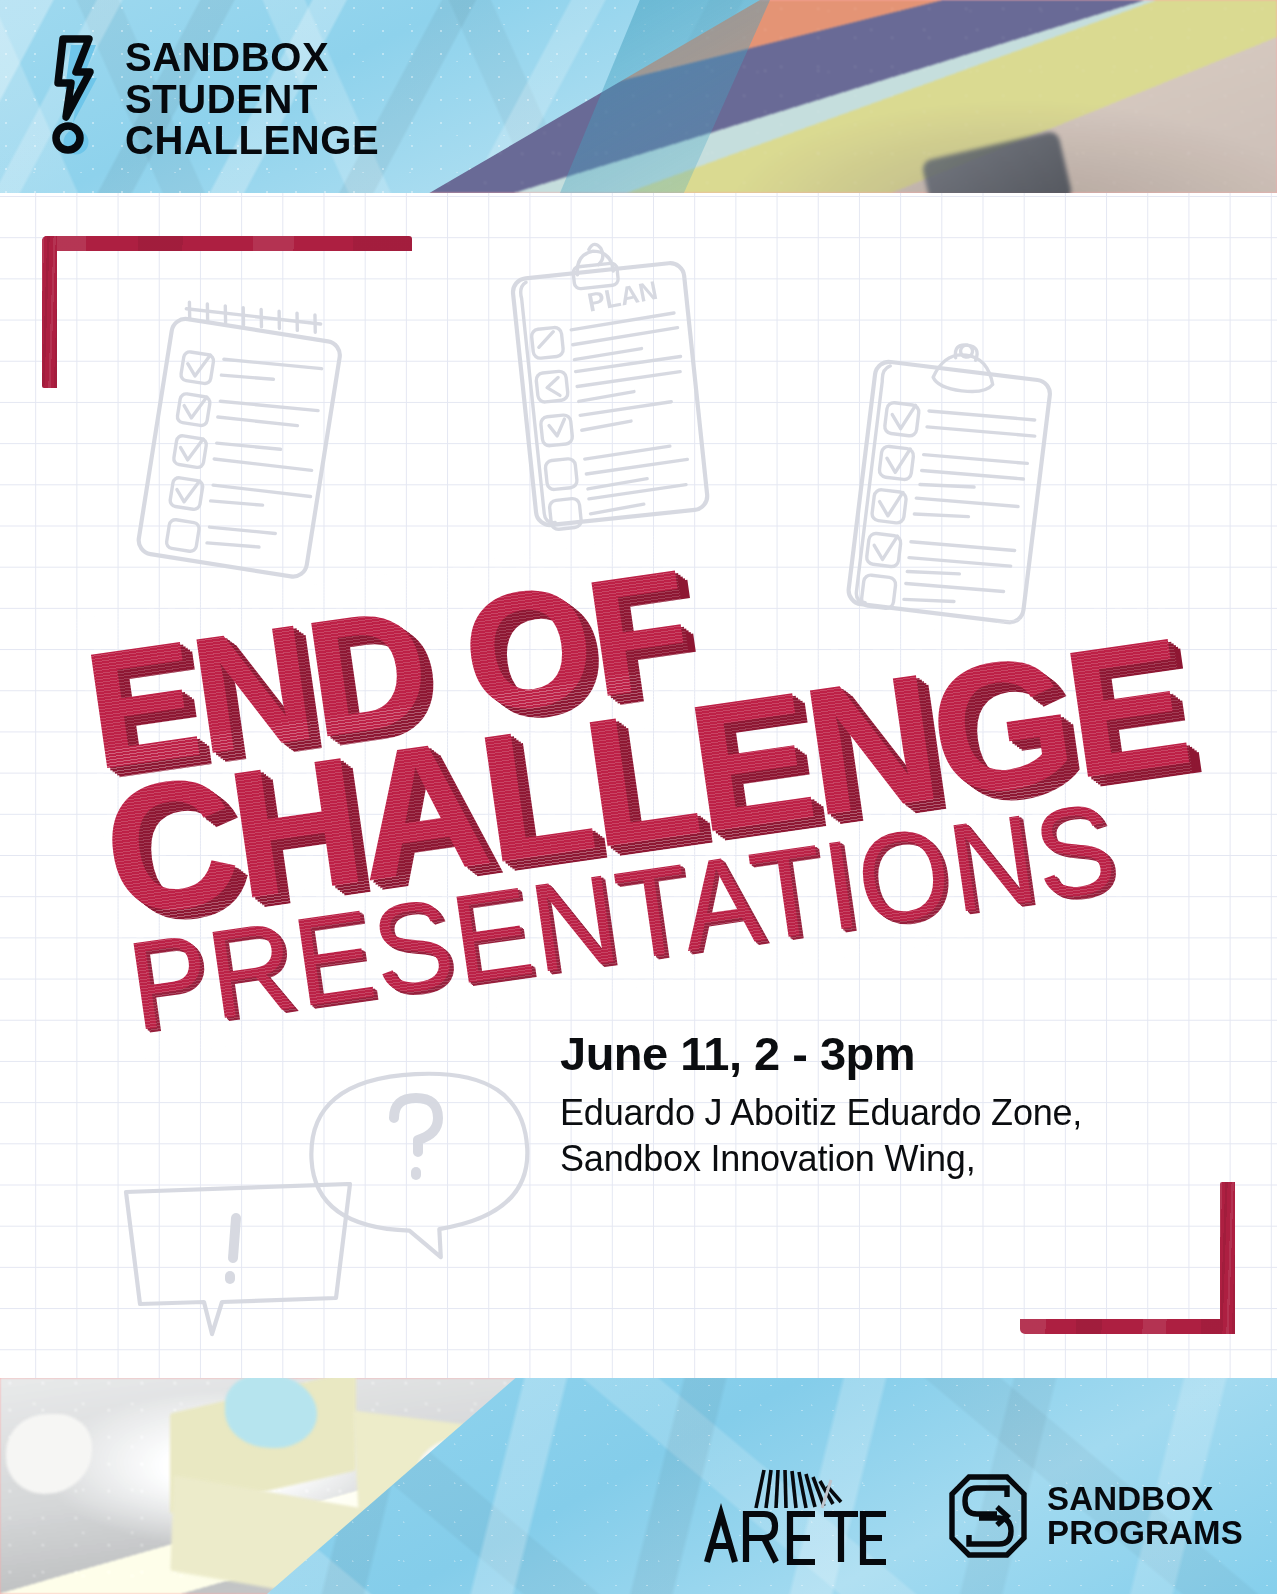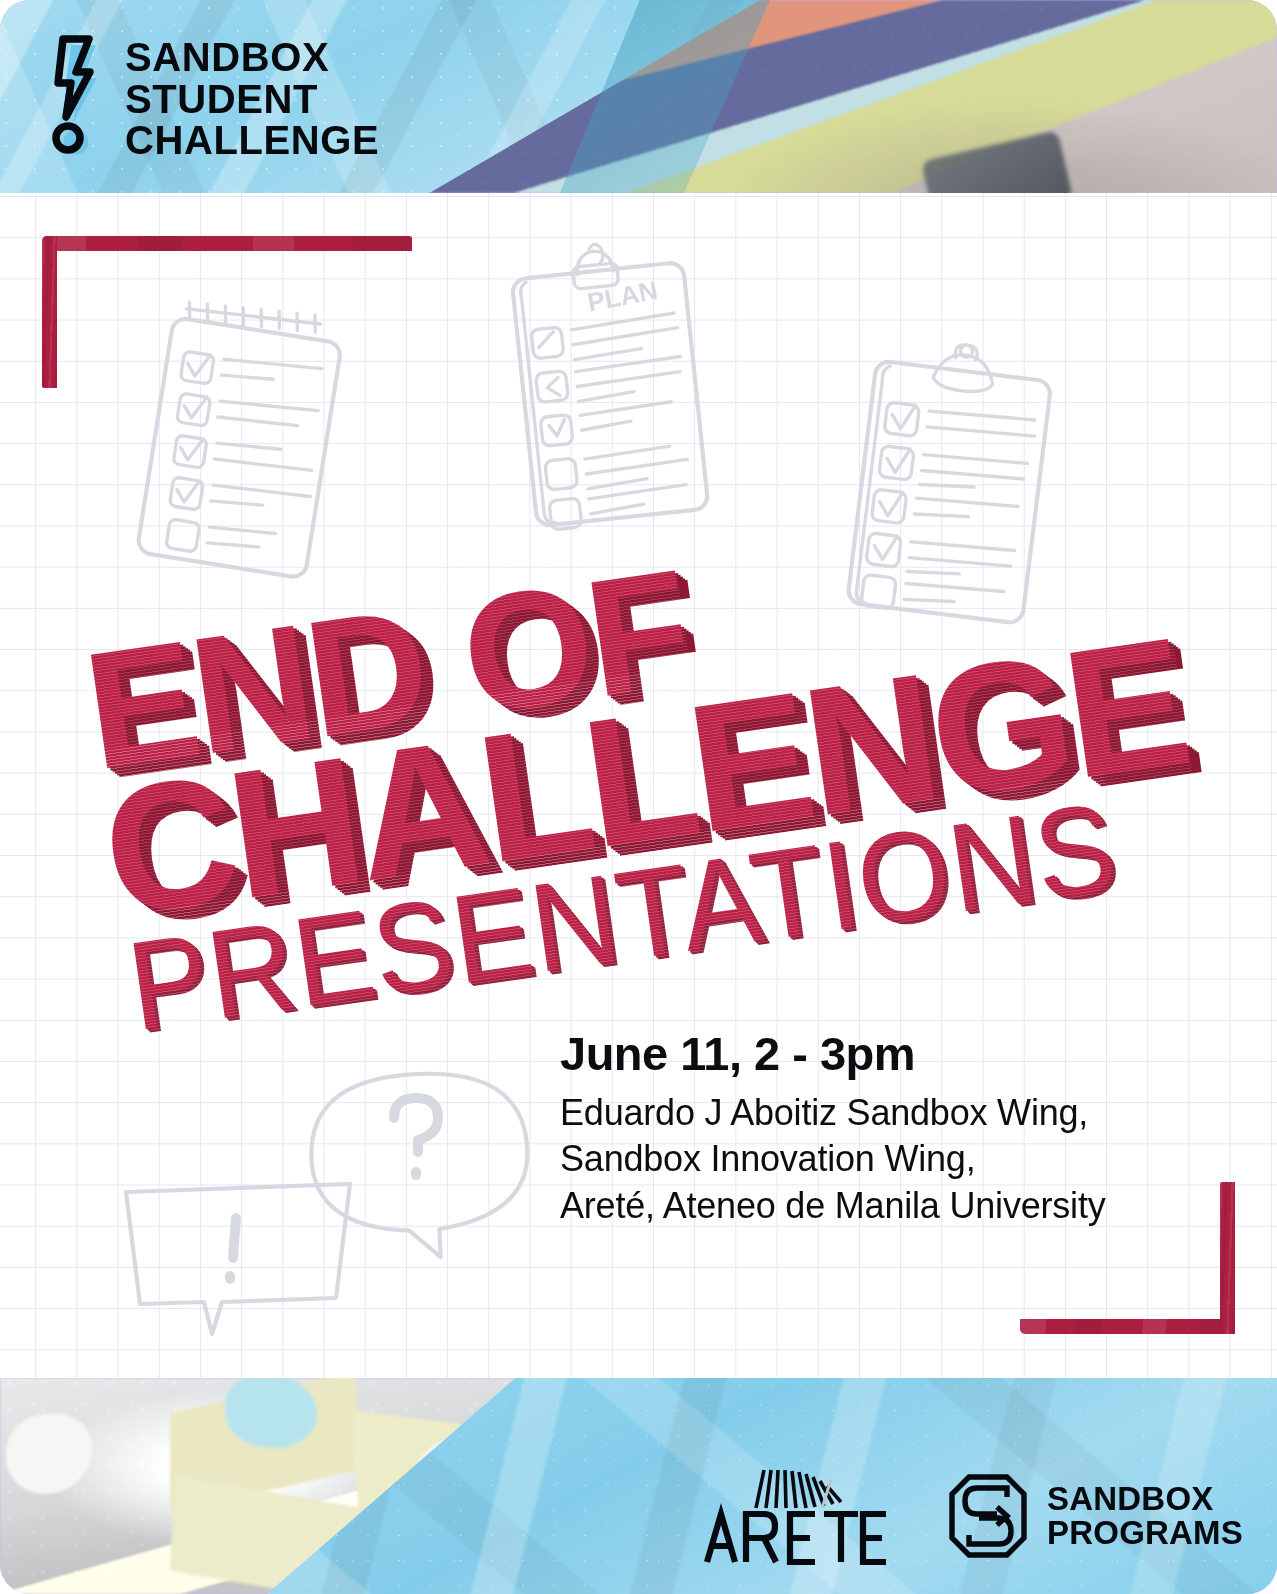--- a/index.html
+++ b/index.html
@@ -7,23 +7,22 @@
   body {
     width:1277px; height:1594px;
     font-family:"Liberation Sans", sans-serif;
     overflow:hidden; position:relative;
   }
 
   
   #poster {
     position:absolute; inset:0;
     width:1277px; height:1594px;
-    background:#c4b5fd;
+    background:#fca5a5;
     overflow:hidden;
-    border-radius:30px;
   }
 
   
   .grid-bg {
     position:absolute; left:0; top:193px; right:0; bottom:216px;
     background-color:#ffffff;
     background-image:
       linear-gradient(to right, #e4e7f2 1.3px, transparent 1.3px),
       linear-gradient(to bottom, #e4e7f2 1.3px, transparent 1.3px);
     background-size:41.2px 41.2px;
@@ -395,23 +394,22 @@
 
   <div class="title-wrap">
     <div class="ttl ttl-1">END OF</div>
     <div class="ttl ttl-2">CHALLENGE</div>
     <div class="ttl ttl-3">PRESENTATIONS</div>
   </div>
 
   <div class="details">
     <div class="det-when">June 11, 2 - 3pm</div>
     <div class="det-where">
-      <div>Eduardo J Aboitiz Sandbox Wing,</div>
+      <div>Eduardo J Aboitiz Eduardo Zone,</div>
       <div>Sandbox Innovation Wing,</div>
-      <div>Areté, Ateneo de Manila University</div>
     </div>
   </div>
 
   <div class="footer-band">
     <div class="footer-photo"></div>
     <div class="fnote fnote-y1"></div>
     <div class="fnote fnote-teal"></div>
     <div class="fnote fnote-w1"></div>
     <div class="fnote fnote-y2"></div>
     <div class="fnote fnote-w2"></div>

